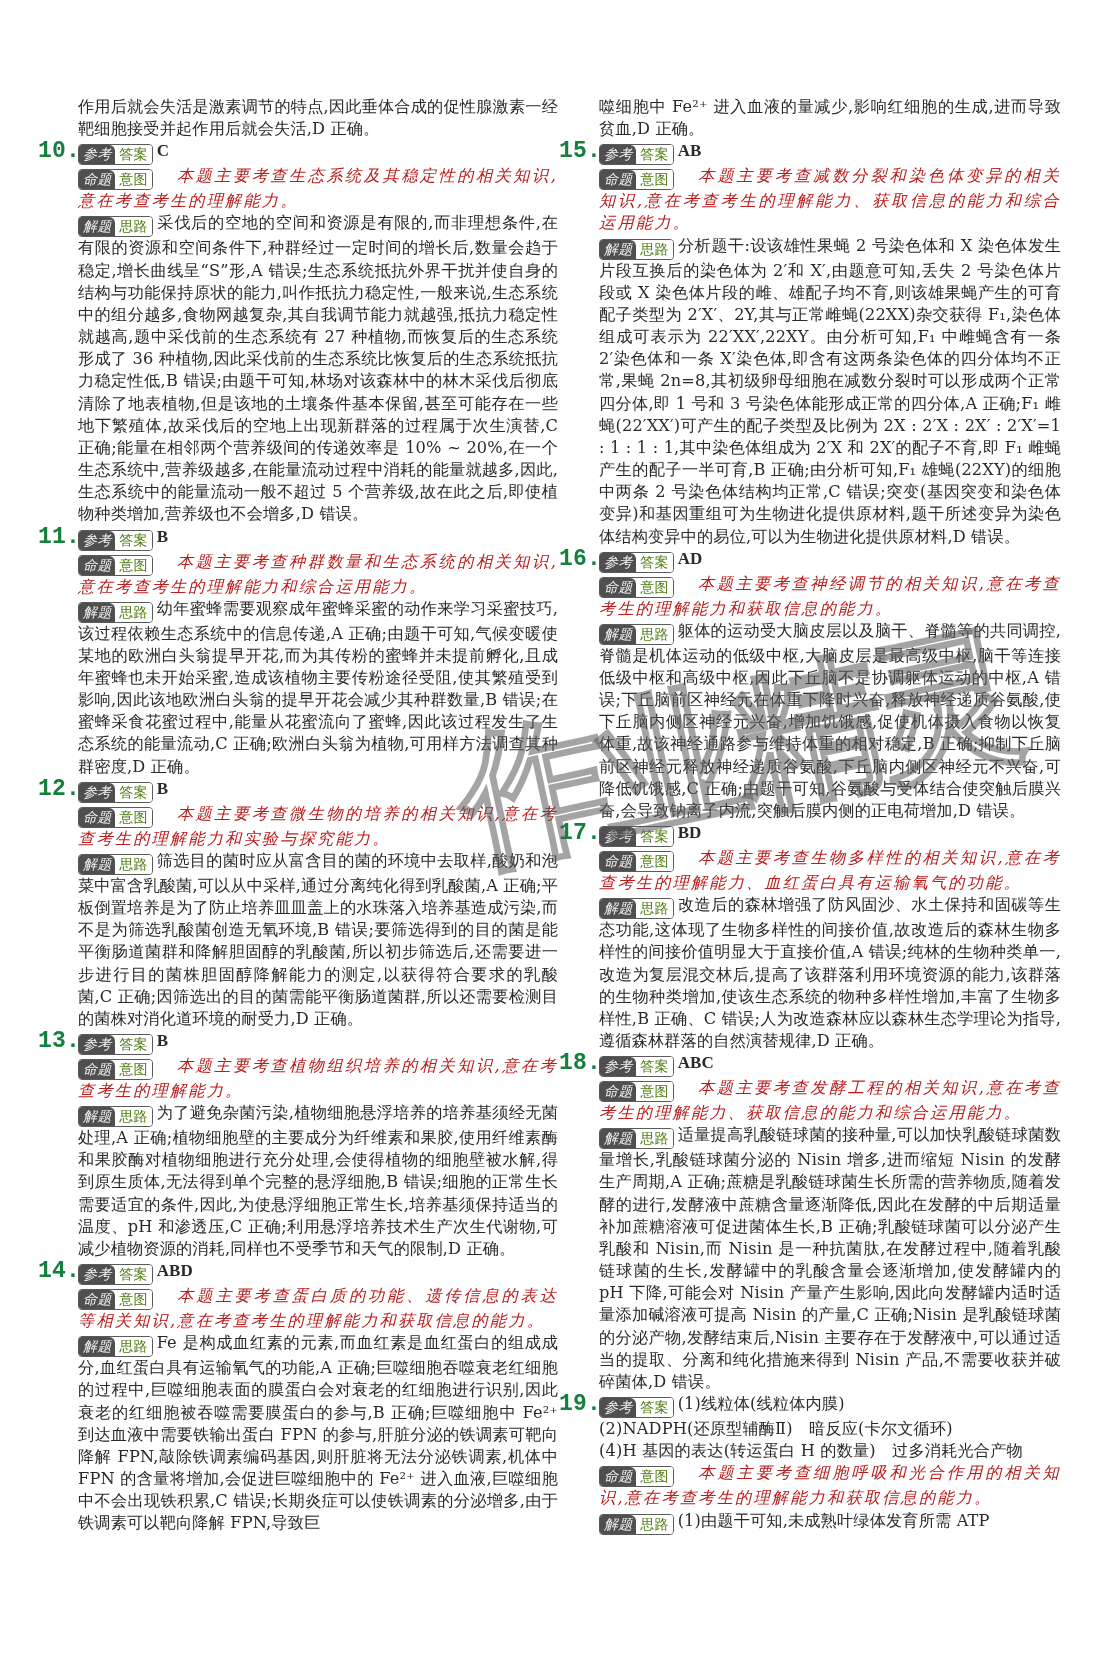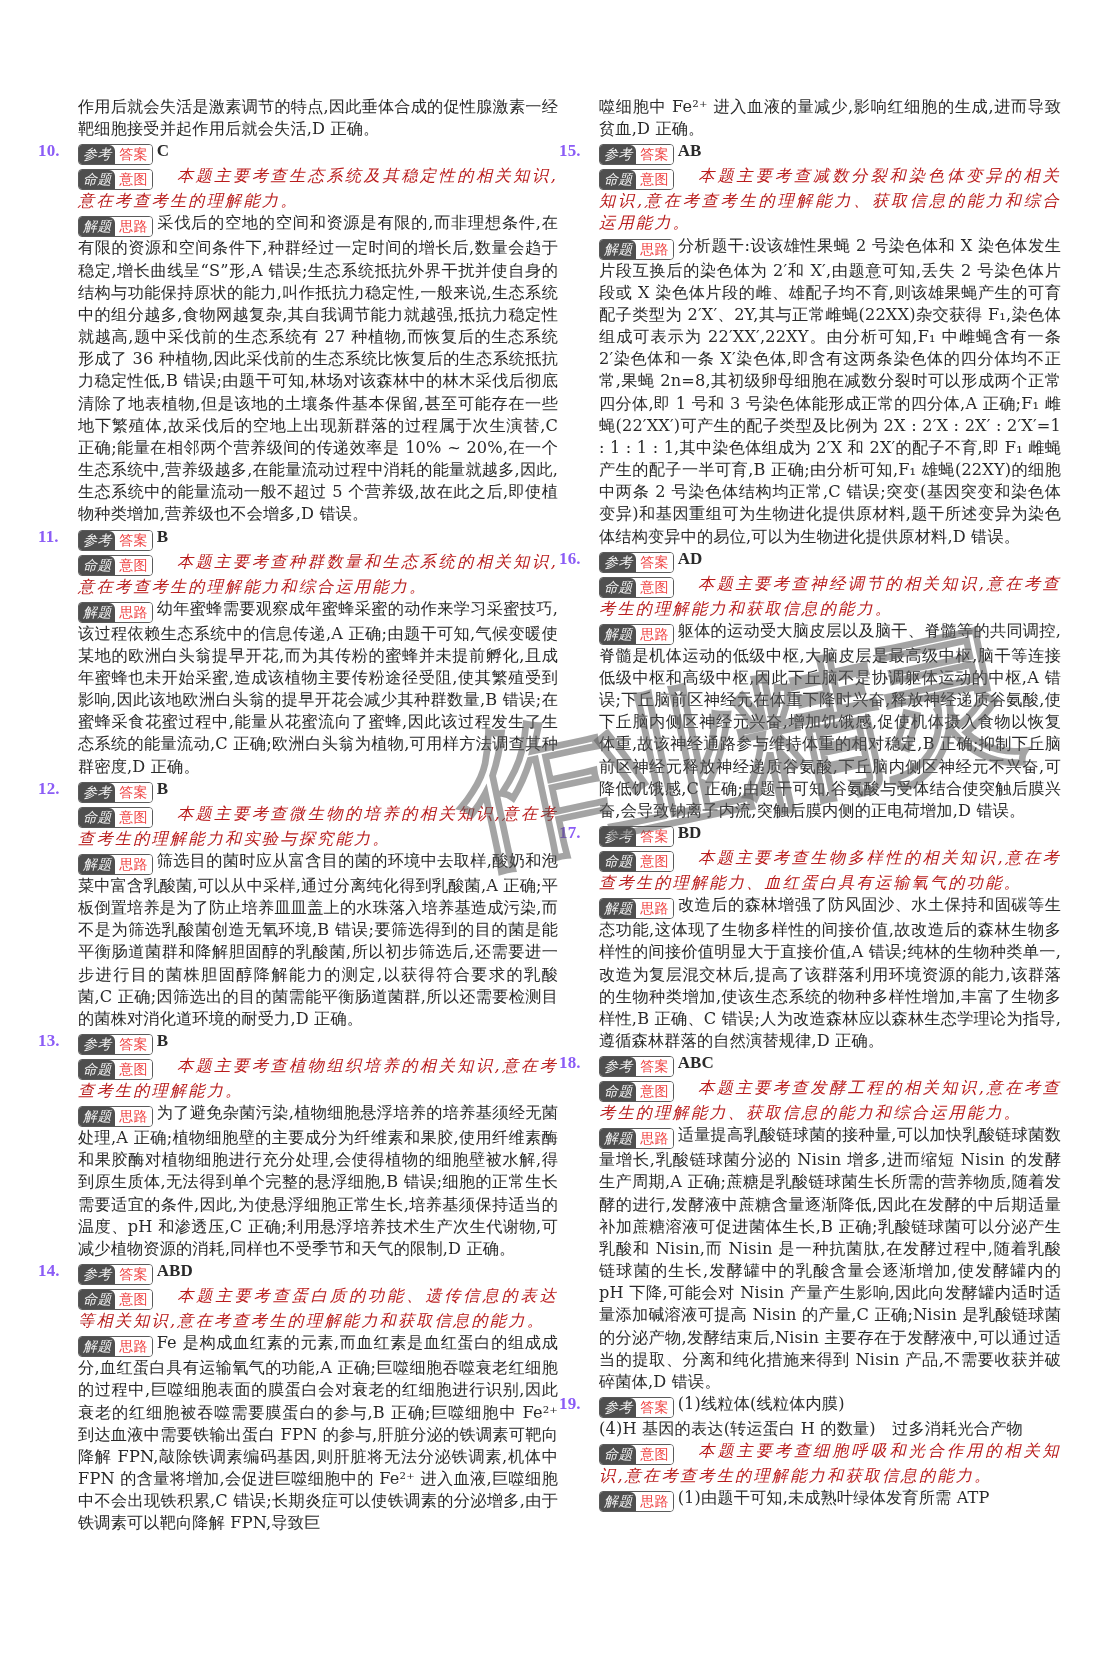--- a/index.html
+++ b/index.html
@@ -7,31 +7,31 @@
     width:1097px; height:1659px; background:#ffffff; position:relative; overflow:hidden;
     font-family:"DejaVu Serif","Liberation Serif",serif; color:#2a2a2a;
   }
   .page { position:absolute; left:16px; top:0; width:1097px; height:1644px; }
   .col { position:absolute; top:96px; font-size:16.2px; line-height:22.15px; text-align:justify; letter-spacing:0.15px; }
   .col.left { left:62px; width:480px; }
   .col.right { left:583px; width:462px; }
   .para { margin:0; }
   .item { position:relative; margin:0; }
   .qnum {
-    position:absolute; left:-40px; top:0; font-family:Liberation Serif, serif;
-    font-weight:bold; font-size:17px; color:#8b5cf6;
+    position:absolute; left:-40px; top:0; font-family:Liberation Mono, monospace;
+    font-weight:bold; font-size:23px; color:#15803d;
   }
   .row { margin:0; }
   .badge {
     display:inline-flex; align-items:stretch; height:19px; vertical-align:-3px; margin-right:4px;
     border:1px solid #5a5a5a; border-radius:4px; overflow:hidden;
     font-family:"DejaVu Sans","Liberation Sans",sans-serif; font-size:14px; line-height:19px;
   }
   .badge .b1 { background:#4f4f4f; color:#f2f2f2; padding:0 4px; border-radius:0 6px 0 0;font-style:italic; }
-  .badge .b2 { background:#ffffff; color:#ef4444; padding:0 4px; }
+  .badge .b2 { background:#ffffff; color:#4d7c0f; padding:0 4px; }
   .answer { font-family:"Liberation Serif","DejaVu Serif",serif; font-weight:bold; font-size:17px; }
   .intent { font-style:italic; letter-spacing:2.2px; color:#b91c1c;margin-left:20px; }
   .footer {
     position:absolute; top:1583px; left:0; width:1097px; text-align:center;
     font-family:"DejaVu Serif","Liberation Serif",serif; font-size:17px; color:#2a2a2a;
   }
   .footer .code { font-weight:bold; font-family:"Liberation Serif",serif; font-size:19px; }
   .watermark {
     position:absolute; font-family:"DejaVu Sans",sans-serif; font-weight:bold; font-size:150px;
     color:transparent; -webkit-text-stroke:2px rgba(90,90,90,0.55); pointer-events:none;
@@ -250,20 +250,21 @@
     </div>
 
     <div class="item">
       <span class="qnum">19.</span>
       <p class="row">
         <span class="badge">
             <span class="b1">参考</span>
             <span class="b2">答案</span>
           </span><span>(1)线粒体(线粒体内膜)</span>
       </p>
+      <p class="row">(2)NADPH(还原型辅酶Ⅱ)　暗反应(卡尔文循环)</p>
       <p class="row">(4)H 基因的表达(转运蛋白 H 的数量)　过多消耗光合产物</p>
       <p class="row">
         <span class="badge">
             <span class="b1">命题</span>
             <span class="b2">意图</span>
           </span><span class="intent">本题主要考查细胞呼吸和光合作用的相关知识,意在考查考生的理解能力和获取信息的能力。</span>
       </p>
       <p class="row">
         <span class="badge">
             <span class="b1">解题</span>

